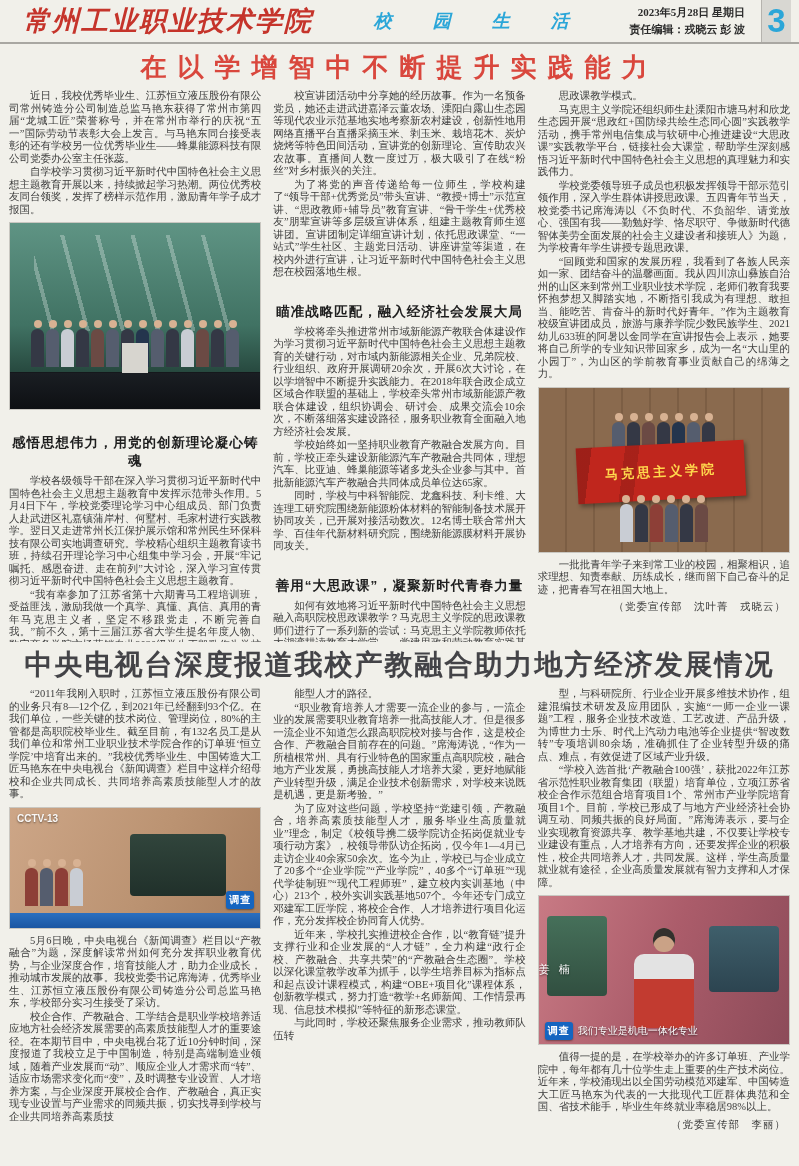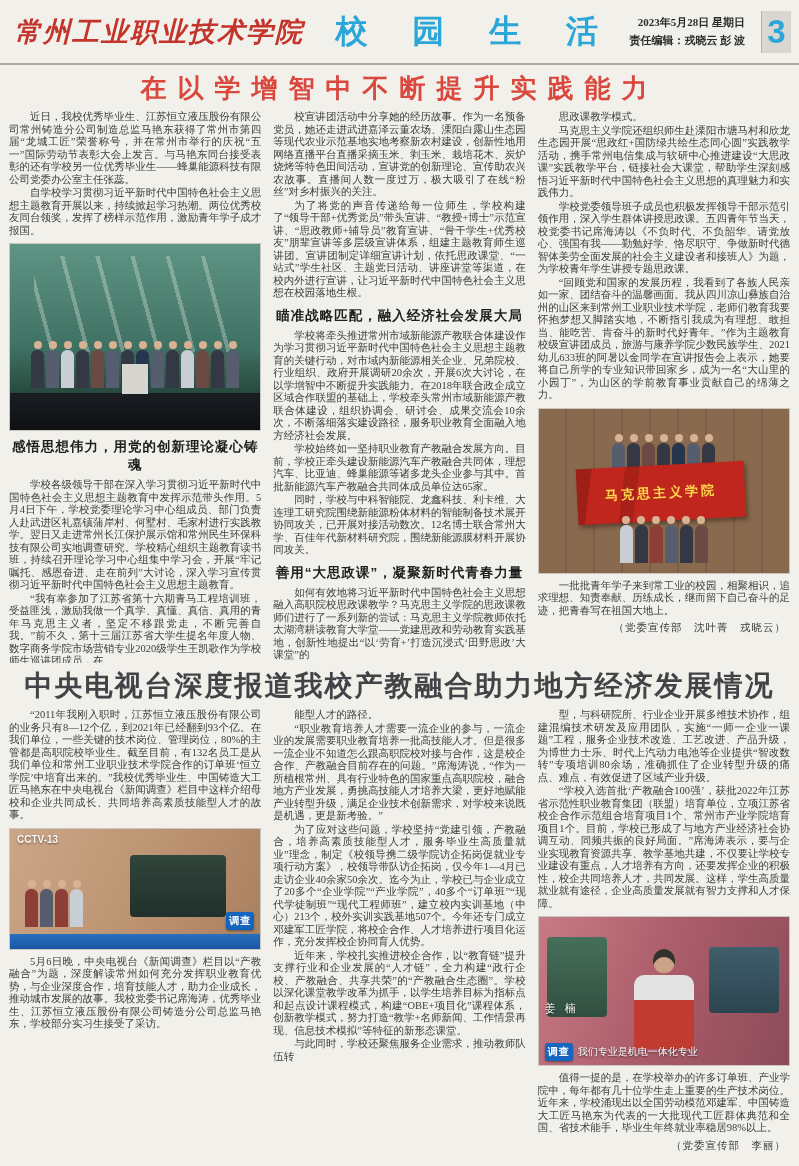--- a/index.html
+++ b/index.html
@@ -4,32 +4,33 @@
 <style>
   * { box-sizing: border-box; }
   html,body { margin:0; padding:0; }
   body {
     width:799px; height:1166px; overflow:hidden; position:relative;
     background:#f1f0ea; color:#3b3b3b;
     font-family:"Liberation Serif","DejaVu Serif",serif;
   }
   
   .header {
-    height:65px; display:flex; align-items:center;
-    padding:4px 8px 4px 14px; border-bottom:2px solid #a9a7a2;
+    height:44px; display:flex; align-items:center;
+    padding:4px 8px 4px 23px; border-bottom:2px solid #a9a7a2;
   }
   .masthead {
     color:#c5342b; font-weight:bold; font-style:italic;
     font-size:27px; letter-spacing:2px; white-space:nowrap;
     font-family:"Liberation Serif",serif;
   }
   .section-title {
     flex:1; text-align:center; color:#2ba6d8; font-weight:bold;
-    font-size:32px; letter-spacing:18px; text-indent:18px;
+    font-size:18px; letter-spacing:18px; text-indent:18px;
     font-family:"Liberation Sans","DejaVu Sans",sans-serif;
+    font-style:italic;
   }
   .header-right { display:flex; align-items:center; gap:16px; }
   .dateblock {
     text-align:right; font-size:11px; font-weight:bold; line-height:1.55;
     color:#2b2b2b; white-space:nowrap;
   }
   .pagenum {
     width:30px; height:42px; background:#d8d7d2; color:#2ba6d8;
     font-family:"Liberation Sans",sans-serif; font-weight:bold; font-size:33px;
     display:flex; align-items:center; justify-content:center;
@@ -50,21 +51,21 @@
   .cols { display:flex; gap:12px; padding:0 9px; }
   .cols.a1 { height:552px; }
   .cols.a2 { height:472px; }
   .col { width:253px; overflow:hidden; }
   .col p {
     margin:0 0 1px 0; text-indent:2em; text-align:justify;
     font-size:10.5px; line-height:12.5px; color:#3c3c3c;
   }
   .subhead {
     text-align:center; font-weight:bold; color:#1e1e1e;
-    font-size:13.5px; letter-spacing:1px; margin:7px 0 5px;
+    font-size:13.5px; letter-spacing:1px; margin:24px 0 5px;
     font-family:"Liberation Sans","DejaVu Sans",sans-serif;
   }
   .byline {
     text-align:right; font-size:10.5px; color:#3c3c3c;
     padding-right:4px; margin-top:4px; letter-spacing:1px;
   }
   
   .photo { position:relative; margin:6px 0; overflow:hidden; border:1px solid #c9c7c1; }
   .fig { display:inline-block; width:13px; height:38px; margin:0 1px;
          border-radius:6px 6px 0 0; background:#343845; position:relative; }
@@ -112,23 +113,23 @@
   .ph4 .m1 { position:absolute; top:20px; left:8px; width:60px; height:80px;
     background:linear-gradient(#46705a,#314f40); border-radius:4px; }
   .ph4 .m2 { position:absolute; top:30px; right:10px; width:70px; height:66px;
     background:linear-gradient(#3f5f6b,#2c4450); border-radius:4px; }
   .ph4 .person { position:absolute; bottom:16px; left:50%; transform:translateX(-30px);
     width:60px; height:74px; border-radius:10px 10px 0 0;
     background:linear-gradient(#e3e3e3 0 34%, #c23b30 34%); }
   .ph4 .person::before { content:""; position:absolute; top:-26px; left:19px; width:22px;
     height:24px; border-radius:50% 50% 46% 46%; background:#caa286;
     box-shadow:inset 0 8px 0 #33302d; }
-  .name-label { position:absolute; left:6px; top:66px; color:#fff; font-size:11px;
+  .name-label { position:absolute; left:0; top:66px; color:#fff; font-size:11px;
     letter-spacing:3px; text-shadow:0 1px 2px rgba(0,0,0,.6);
-    font-family:"Liberation Sans",sans-serif;margin-top:18px; }
+    font-family:"Liberation Sans",sans-serif; }
   .ph4-bottom { position:absolute; bottom:4px; left:6px; right:6px;
     display:flex; align-items:center; gap:5px; }
   .ph4-cap { color:#fff; font-size:10px; text-shadow:0 1px 2px rgba(0,0,0,.7);
     font-family:"Liberation Sans",sans-serif; }
 </style>
 </head>
 <body>
 
 <div class="header">
   <div class="masthead">常州工业职业技术学院</div>
@@ -199,20 +200,21 @@
     <div class="photo ph3">
       <div class="cctv-mark">CCTV-13</div>
       <div class="machine"></div>
       <div class="ph3-workers">
         <span class="fig r"></span><span class="fig b"></span><span class="fig r"></span><span class="fig w"></span>
       </div>
       <div class="lower-third"></div>
       <div class="diaocha">调查</div>
     </div>
     <p>5月6日晚，中央电视台《新闻调查》栏目以“产教融合”为题，深度解读常州如何充分发挥职业教育优势，与企业深度合作，培育技能人才，助力企业成长，推动城市发展的故事。我校党委书记席海涛，优秀毕业生、江苏恒立液压股份有限公司铸造分公司总监马艳东，学校部分实习生接受了采访。</p>
+    <p>校企合作、产教融合、工学结合是职业学校培养适应地方社会经济发展需要的高素质技能型人才的重要途径。在本期节目中，中央电视台花了近10分钟时间，深度报道了我校立足于中国制造，特别是高端制造业领域，随着产业发展而“动”、顺应企业人才需求而“转”、适应市场需求变化而“变”，及时调整专业设置、人才培养方案，与企业深度开展校企合作、产教融合，真正实现专业设置与产业需求的同频共振，切实找寻到学校与企业共同培养高素质技</p>
   </div>
 
   <div class="col">
     <p>能型人才的路径。</p>
     <p>“职业教育培养人才需要一流企业的参与，一流企业的发展需要职业教育培养一批高技能人才。但是很多一流企业不知道怎么跟高职院校对接与合作，这是校企合作、产教融合目前存在的问题。”席海涛说，“作为一所植根常州、具有行业特色的国家重点高职院校，融合地方产业发展，勇挑高技能人才培养大梁，更好地赋能产业转型升级，满足企业技术创新需求，对学校来说既是机遇，更是新考验。”</p>
     <p>为了应对这些问题，学校坚持“党建引领，产教融合，培养高素质技能型人才，服务毕业生高质量就业”理念，制定《校领导携二级学院访企拓岗促就业专项行动方案》，校领导带队访企拓岗，仅今年1—4月已走访企业40余家50余次。迄今为止，学校已与企业成立了20多个“企业学院”“产业学院”，40多个“订单班”“现代学徒制班”“现代工程师班”，建立校内实训基地（中心）213个，校外实训实践基地507个。今年还专门成立邓建军工匠学院，将校企合作、人才培养进行项目化运作，充分发挥校企协同育人优势。</p>
     <p>近年来，学校扎实推进校企合作，以“教育链”提升支撑行业和企业发展的“人才链”，全力构建“政行企校、产教融合、共享共荣”的“产教融合生态圈”。学校以深化课堂教学改革为抓手，以学生培养目标为指标点和起点设计课程模式，构建“OBE+项目化”课程体系，创新教学模式，努力打造“教学+名师新闻、工作情景再现、信息技术模拟”等特征的新形态课堂。</p>
     <p>与此同时，学校还聚焦服务企业需求，推动教师队伍转</p>
   </div>
 

